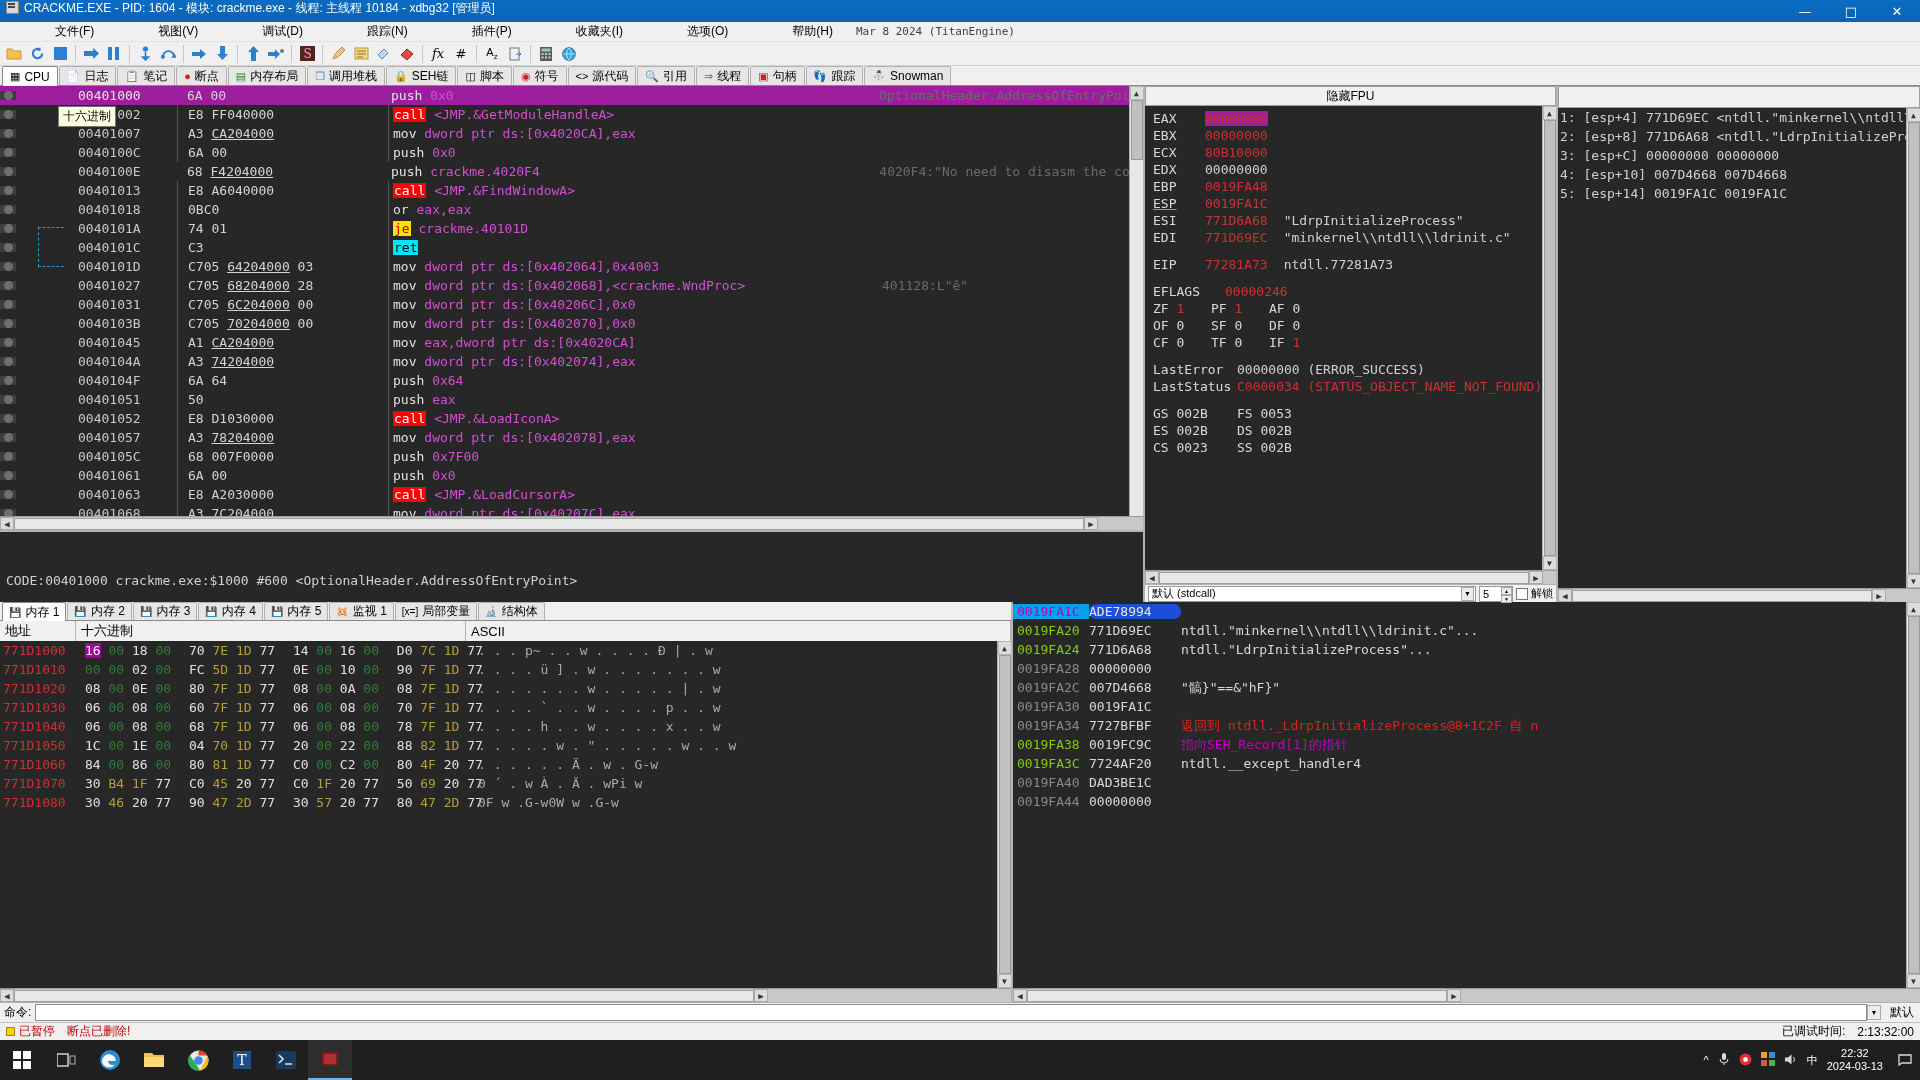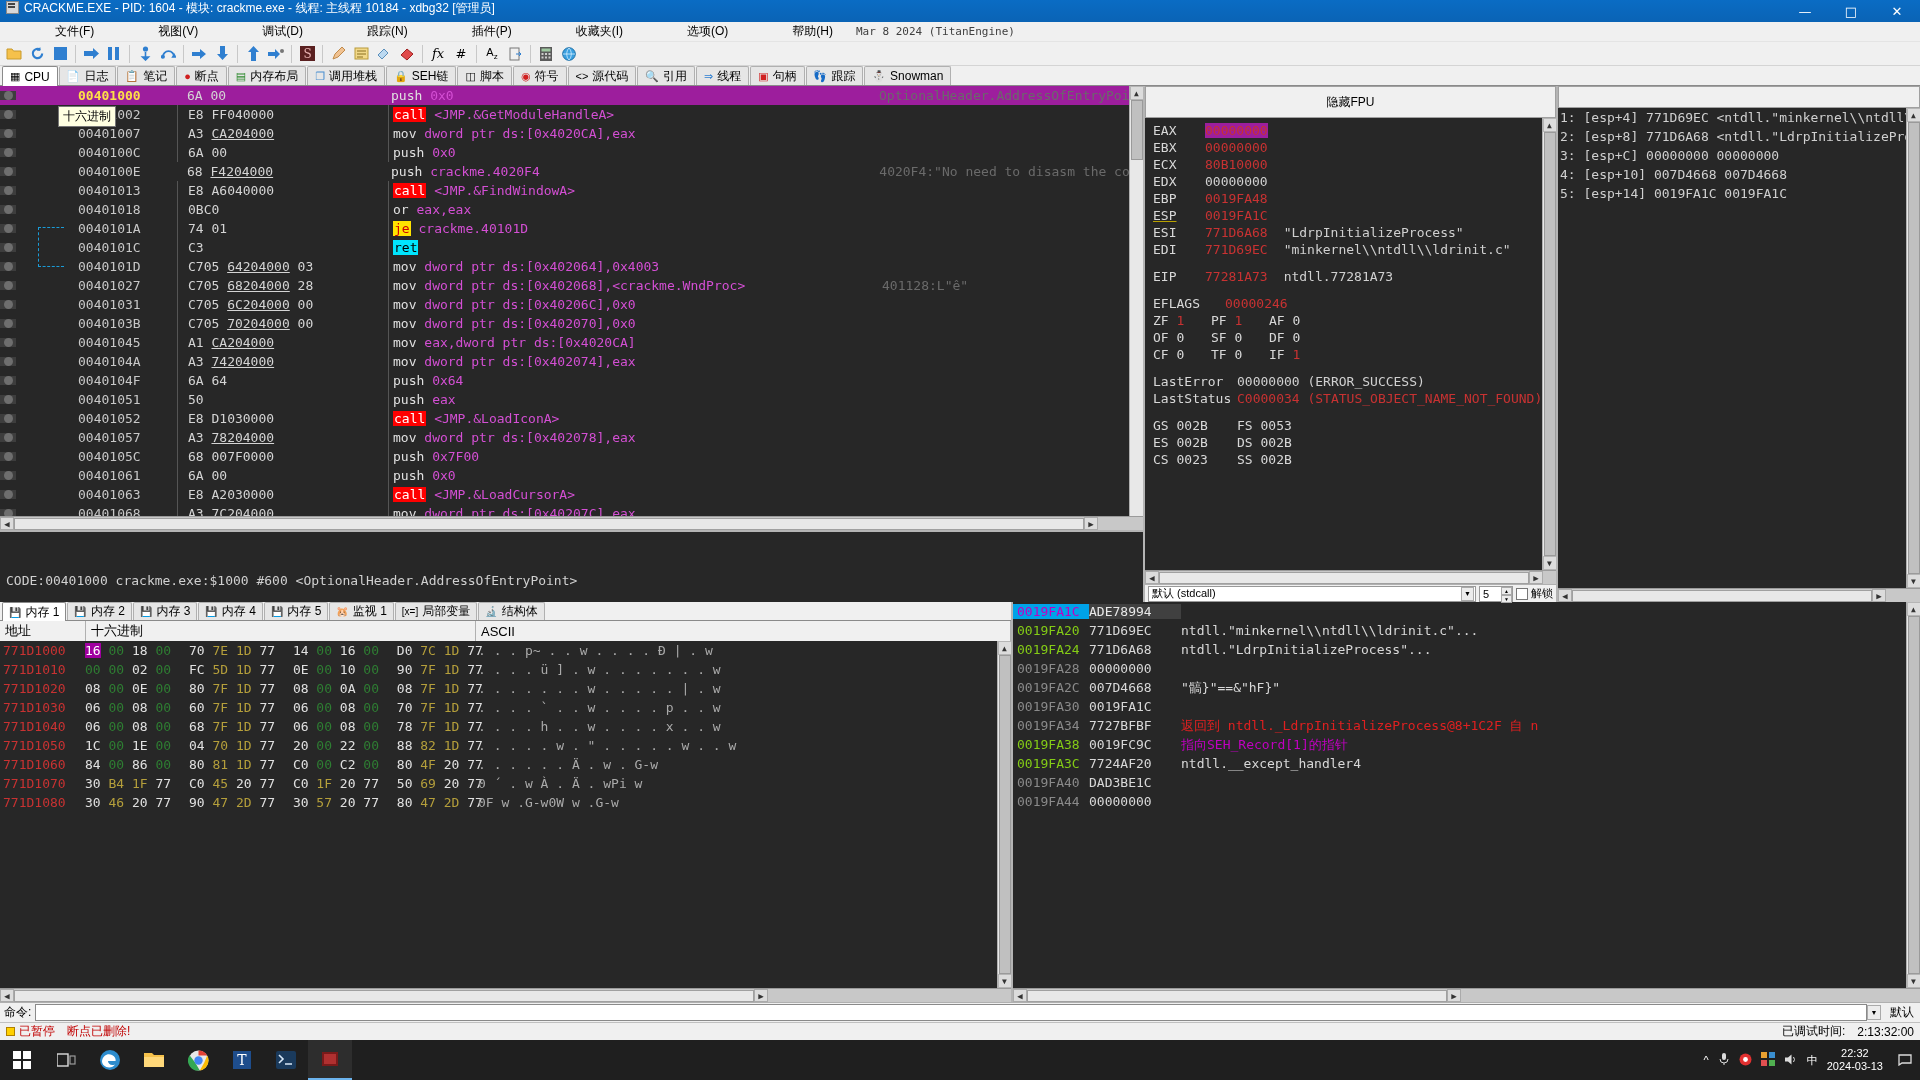--- a/index.html
+++ b/index.html
@@ -64,21 +64,21 @@
 
   
   .disasm-wrap { width:1145px; background:#272727; display:flex; flex-direction:column; border-right:2px solid #b4b4b4;}
   .disasm { flex:1; position:relative; overflow:hidden; background:#272727; }
   .drow { display:flex; height:19px; align-items:center; font-size:13px; white-space:nowrap; font-family:"DejaVu Sans Mono", monospace;}
   .drow.sel { background:#9d1e9d; }
   .dbp { width:16px; flex:0 0 16px; display:flex; align-items:center; justify-content:center; background:#3d3d3d;}
   .dbp i { width:9px;height:9px;border-radius:50%;background:#6e6e6e; display:block;}
   .darrow { width:56px; flex:0 0 56px; position:relative; background:#272727;}
   .daddr { width:105px; flex:0 0 105px; color:#c8c8c8; padding-left:6px; }
-  .drow.sel .daddr { color:#fde047;font-weight:bold; }
+  .drow.sel .daddr { color:#e5e5e5; }
   .dsepv { width:1px; background:#555; align-self:stretch; }
   .dbytes { width:210px; flex:0 0 210px; color:#d4d4d4; padding-left:10px; position:relative;}
   .dbytes .ul { text-decoration:underline; }
   .dmn { flex:1; padding-left:4px; color:#d44fd4; }
   .dcomment { color:#6a6a6a; padding-left:10px;}
   .kw-call { background:#ff0000; color:#ffffff; padding:0 1px;}
   .kw-je { background:#ffe400; color:#cc0000; padding:0 1px;}
   .kw-ret { background:#00e5ff; color:#000000; padding:0 1px;}
   .kw-plain { color:#e0e0e0; }
   .op-str { color:#d44fd4;}
@@ -88,21 +88,21 @@
   .hscroll .harrow { width:14px; height:13px; background:#dcdcdc; display:flex;align-items:center;justify-content:center;font-size:9px;color:#333;border:1px solid #aaa;}
   .vscroll { width:14px; background:#e8e8e8; border-left:1px solid #b0b0b0; display:flex; flex-direction:column; align-items:center;}
   .vscroll .varrow{width:14px;height:14px;background:#dcdcdc;display:flex;align-items:center;justify-content:center;font-size:8px;color:#333;border:1px solid #b5b5b5;}
   .vscroll .vthumb{width:12px;background:#c0c0c0;border:1px solid #9a9a9a;}
 
   .infobar { height:72px; background:#272727; color:#d0d0d0; font-size:13px; padding:6px 4px; border-top:2px solid #b4b4b4;}
   .infobar .line { padding:1px 2px; }
 
   
   .regpanel { width:413px; display:flex; flex-direction:column; background:#272727; border-right:2px solid #b4b4b4;}
-  .reghdr { height:32px; background:#f0f0f0; border:1px solid #a0a0a0; display:flex;align-items:center;justify-content:center;
+  .reghdr { height:20px; background:#f0f0f0; border:1px solid #a0a0a0; display:flex;align-items:center;justify-content:center;
             font-family:"Liberation Sans",sans-serif; font-size:12px; color:#000;}
   .regbody { flex:1; background:#272727; padding:4px 0 0 8px; font-size:13px; overflow:hidden; position:relative;}
   .rline { height:17px; display:flex; align-items:center; white-space:nowrap; }
   .rname { width:52px; flex:0 0 52px; color:#d8d8d8; }
   .rname.hl { color:#d8d8d8; text-decoration:underline; text-decoration-color:#b8a000;}
   .rval { color:#c83232; }
   .rval.sel { background:#9d1e9d; color:#c83232; }
   .rval.white { color:#d0d0d0;}
   .rcmt { color:#d0d0d0; margin-left:16px;}
   .rgap { height:10px; }
@@ -146,21 +146,21 @@
   .b-wh  { color:#e0e0e0; }
   .b-ye  { color:#b59f3b; }
 
   .stackpanel { flex:1; display:flex; flex-direction:column; background:#272727; min-width:0;}
   .stackbody { flex:1; background:#272727; font-size:13px; overflow:hidden;}
   .srow { height:19px; display:flex; align-items:center; white-space:nowrap;}
   .saddr { width:76px; flex:0 0 76px; padding-left:4px; color:#8a8a8a;}
   .saddr.act { background:#00a2e8; color:#c000c0;}
   .saddr.red { color:#84cc16; }
   .sval { width:92px; flex:0 0 92px; color:#d8d8d8;}
-  .sval.sel { background:#404040; color:#e8e8e8;}
+  .sval.sel { background:#1d4ed8; color:#e8e8e8;border-radius:7px;}
   .scmt { flex:1; color:#d8d8d8; overflow:hidden; }
   .scmt.purple{ color:#c000c0;}
   .scmt.red { color:#e02020;}
 
   
   .cmdbar { height:20px; background:#f0f0f0; display:flex; align-items:center; font-family:"Liberation Sans",sans-serif;font-size:12px;
             border-top:1px solid #b0b0b0; flex:0 0 20px;}
   .cmdbar .lbl { padding:0 4px; }
   .cmdbar .inp { flex:1; height:17px; background:#fff; border:1px solid #8a8a8a; }
   .cmdbar .rlbl{ padding:0 6px; }
@@ -855,21 +855,21 @@
             <div class="stab">
               <span class="ic" style="font-size:10px">[x=]</span>
               <span>局部变量</span>
             </div>
             <div class="stab">
               <span class="ic" style="font-size:10px">🔬</span>
               <span>结构体</span>
             </div>
           </div>
         <div class="dumphead">
-          <div class="c" style="width:86px">地址</div>
+          <div class="c" style="width:76px">地址</div>
           <div class="c" style="width:390px">十六进制</div>
           <div class="c" style="flex:1">ASCII</div>
         </div>
         <div style="flex:1;display:flex;min-height:0;">
           <div class="dumpbody" id="dump-rows">
               <div class="mrow">
                 <span class="maddr">771D1000</span>
                 <span class="mhex"><span class="b-hl" style="">16</span> <span class="b-00" style="">00</span> <span class="b-wh" style="">18</span> <span class="b-00" style="margin-right:10px;">00</span> <span class="b-wh" style="">70</span> <span class="b-ye" style="">7E</span> <span class="b-ye" style="">1D</span> <span class="b-wh" style="margin-right:10px;">77</span> <span class="b-wh" style="">14</span> <span class="b-00" style="">00</span> <span class="b-wh" style="">16</span> <span class="b-00" style="margin-right:10px;">00</span> <span class="b-wh" style="">D0</span> <span class="b-ye" style="">7C</span> <span class="b-ye" style="">1D</span> <span class="b-wh" style="">77</span> </span>
                 <span class="mascii">. . . p~ . . w . . . . Ð | . w</span>
               </div>

